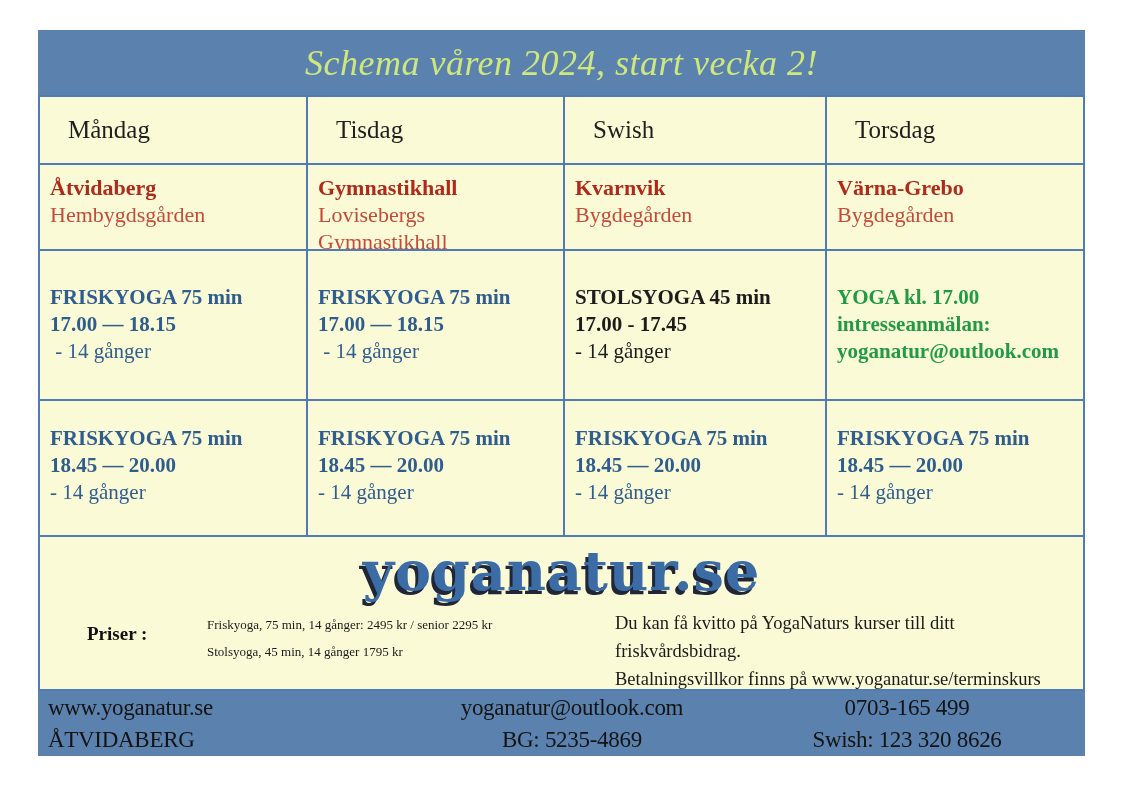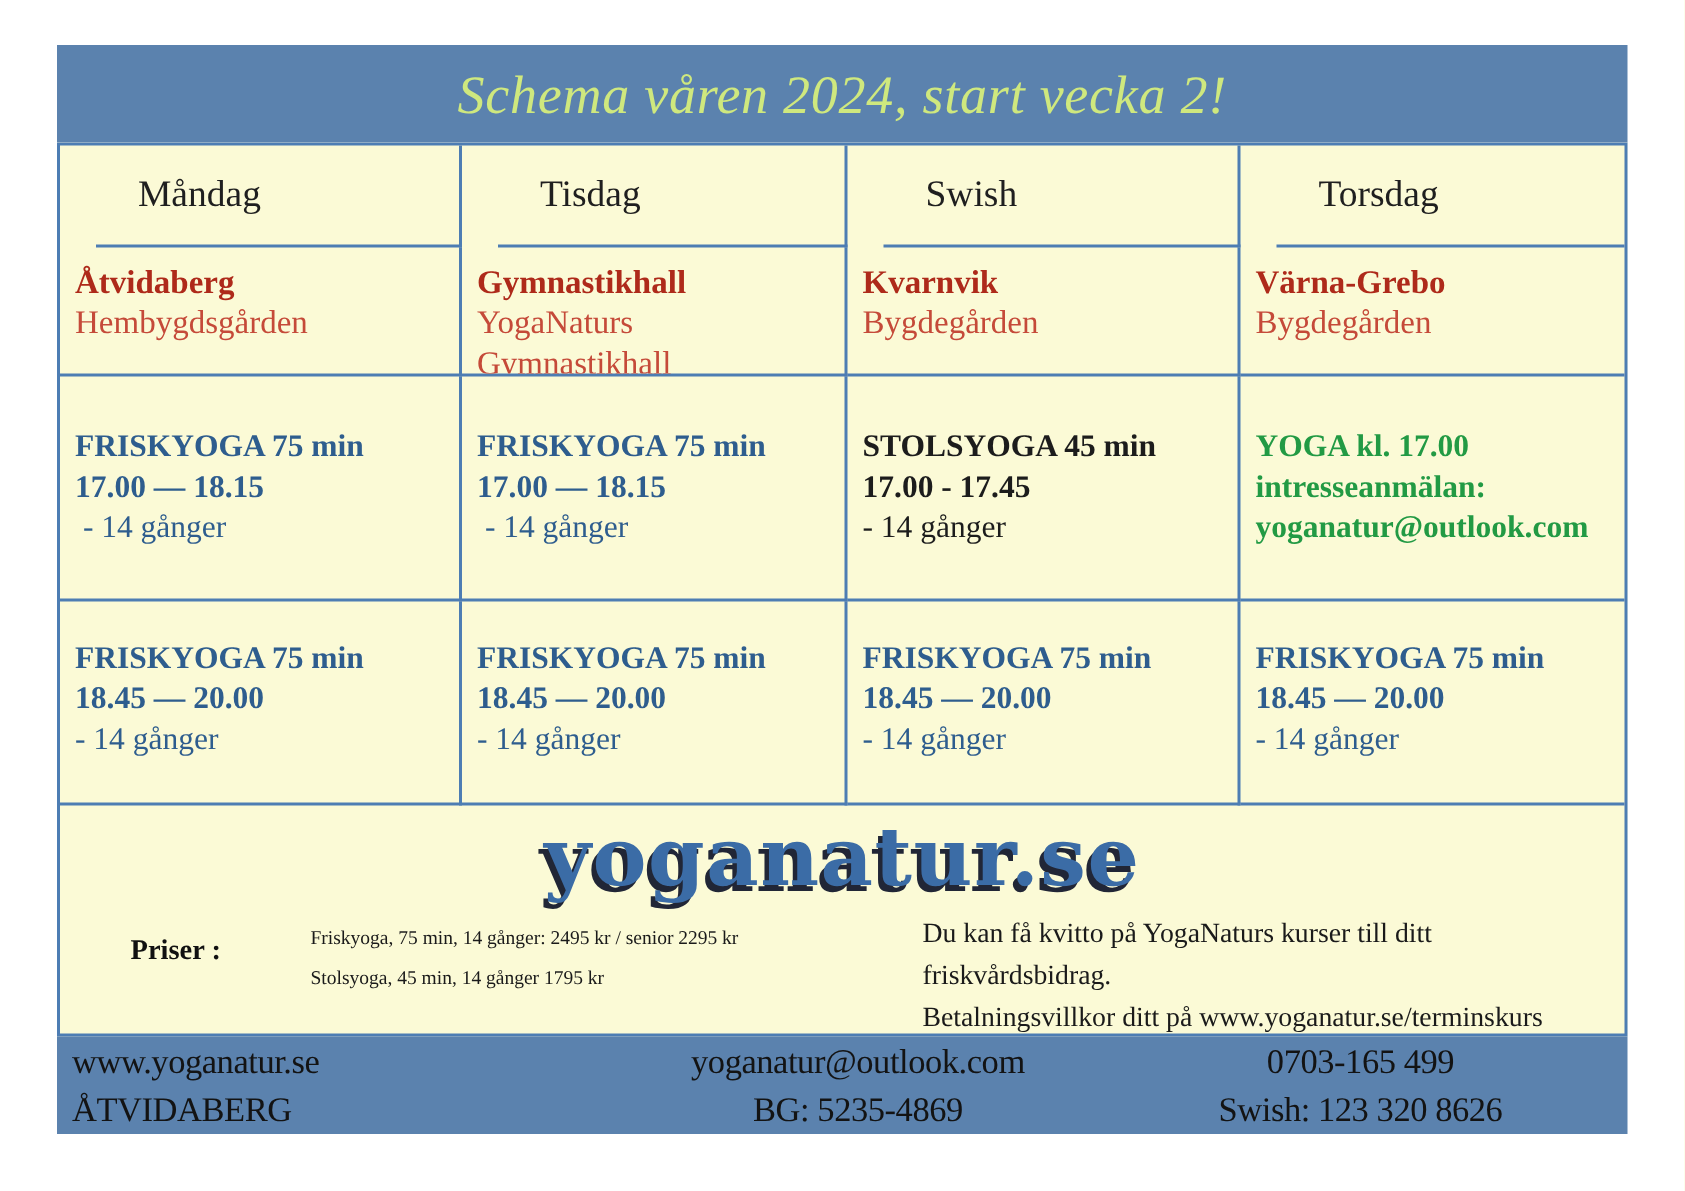--- a/index.html
+++ b/index.html
@@ -48,21 +48,20 @@
     overflow: hidden;
   }
   .cell.last-col { border-right: none; }
   .cell.bottom { grid-column: 1 / -1; border-right: none; border-bottom: none; position: relative; }
 
   .day-cell {
     display: flex; align-items: center;
     padding-left: 28px;
     font-size: 25px;
     color: #1f1f1f;
-    margin-left: 24px;
   }
   .loc-cell {
     padding: 9px 6px 0 10px;
     font-size: 22px;
     line-height: 27px;
   }
   .loc-city { font-weight: bold; color: #ae2a1a; }
   .loc-venue { color: #c54a39; }
 
   .slot-cell {
@@ -134,21 +133,21 @@
     <div class="cell day-cell">Tisdag</div>
     <div class="cell day-cell">Swish</div>
     <div class="cell day-cell last-col">Torsdag</div>
 
     <div class="cell loc-cell">
       <div class="loc-city">Åtvidaberg</div>
       <div class="loc-venue">Hembygdsgården</div>
     </div>
     <div class="cell loc-cell">
       <div class="loc-city">Gymnastikhall</div>
-      <div class="loc-venue">YogaNaturs Gymnastikhall</div>
+      <div class="loc-venue">Lovisebergs Gymnastikhall</div>
     </div>
     <div class="cell loc-cell">
       <div class="loc-city">Kvarnvik</div>
       <div class="loc-venue">Bygdegården</div>
     </div>
     <div class="cell loc-cell last-col">
       <div class="loc-city">Värna-Grebo</div>
       <div class="loc-venue">Bygdegården</div>
     </div>
 
@@ -196,21 +195,21 @@
 
     <div class="cell bottom">
       <div class="brand">yoganatur.se</div>
       <div class="prices-label">Priser :</div>
       <div class="prices-lines">
         <div>Friskyoga, 75 min, 14 gånger: 2495 kr / senior 2295 kr</div>
         <div>Stolsyoga, 45 min, 14 gånger 1795 kr</div>
       </div>
       <div class="prices-notes">
         <div>Du kan få kvitto på YogaNaturs kurser till ditt friskvårdsbidrag.</div>
-        <div>Betalningsvillkor ditt på www.yoganatur.se/terminskurs</div>
+        <div>Betalningsvillkor finns på www.yoganatur.se/terminskurs</div>
       </div>
     </div>
   </div>
 
   <div class="footer">
     <div class="left">www.yoganatur.se</div>
     <div class="center">yoganatur@outlook.com</div>
     <div class="center">0703-165 499</div>
     <div class="left">ÅTVIDABERG</div>
     <div class="center">BG: 5235-4869</div>

